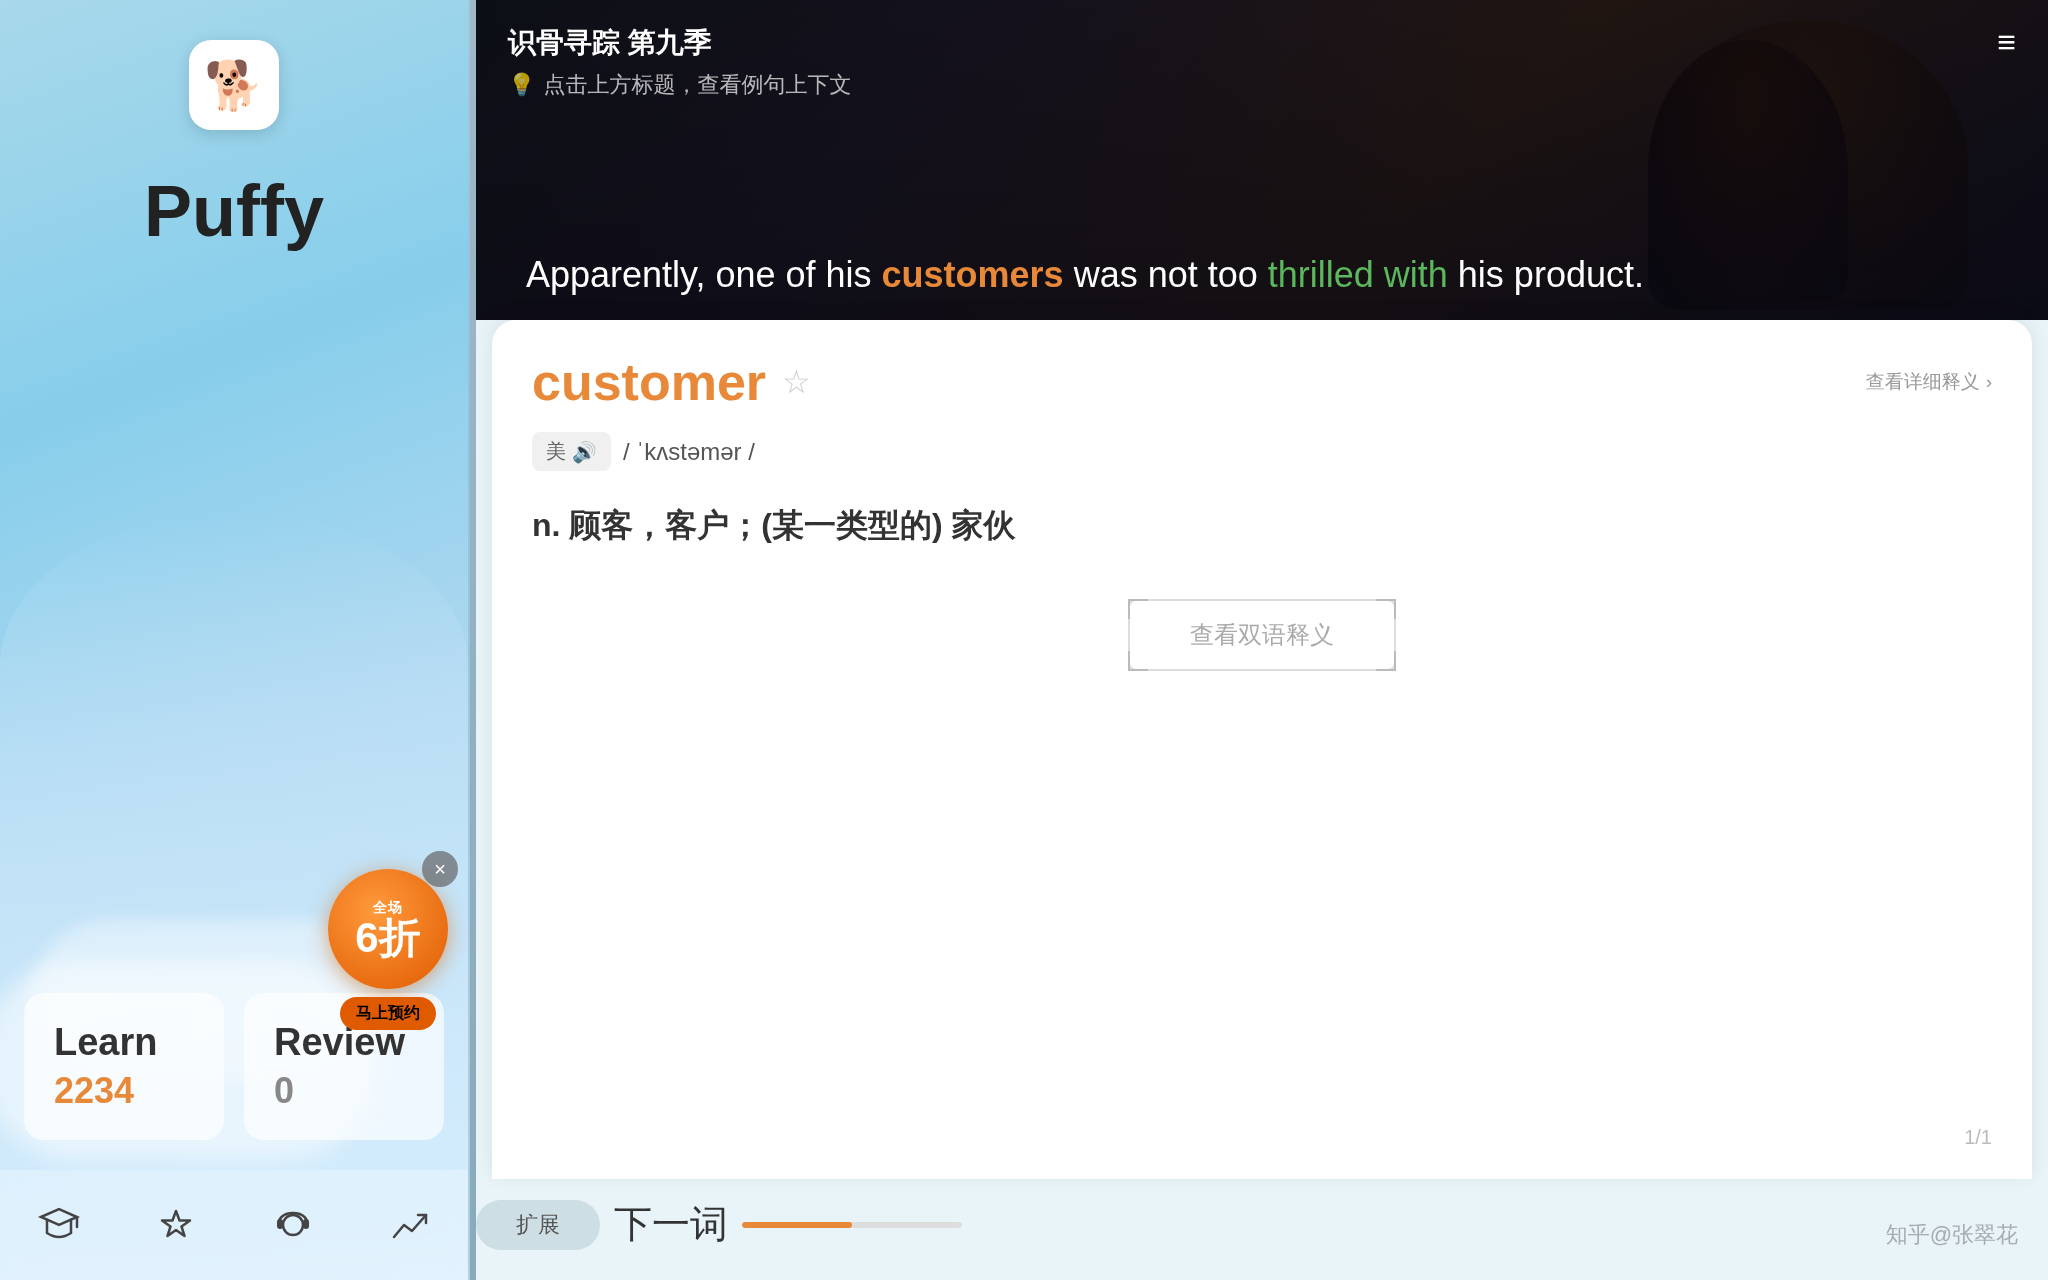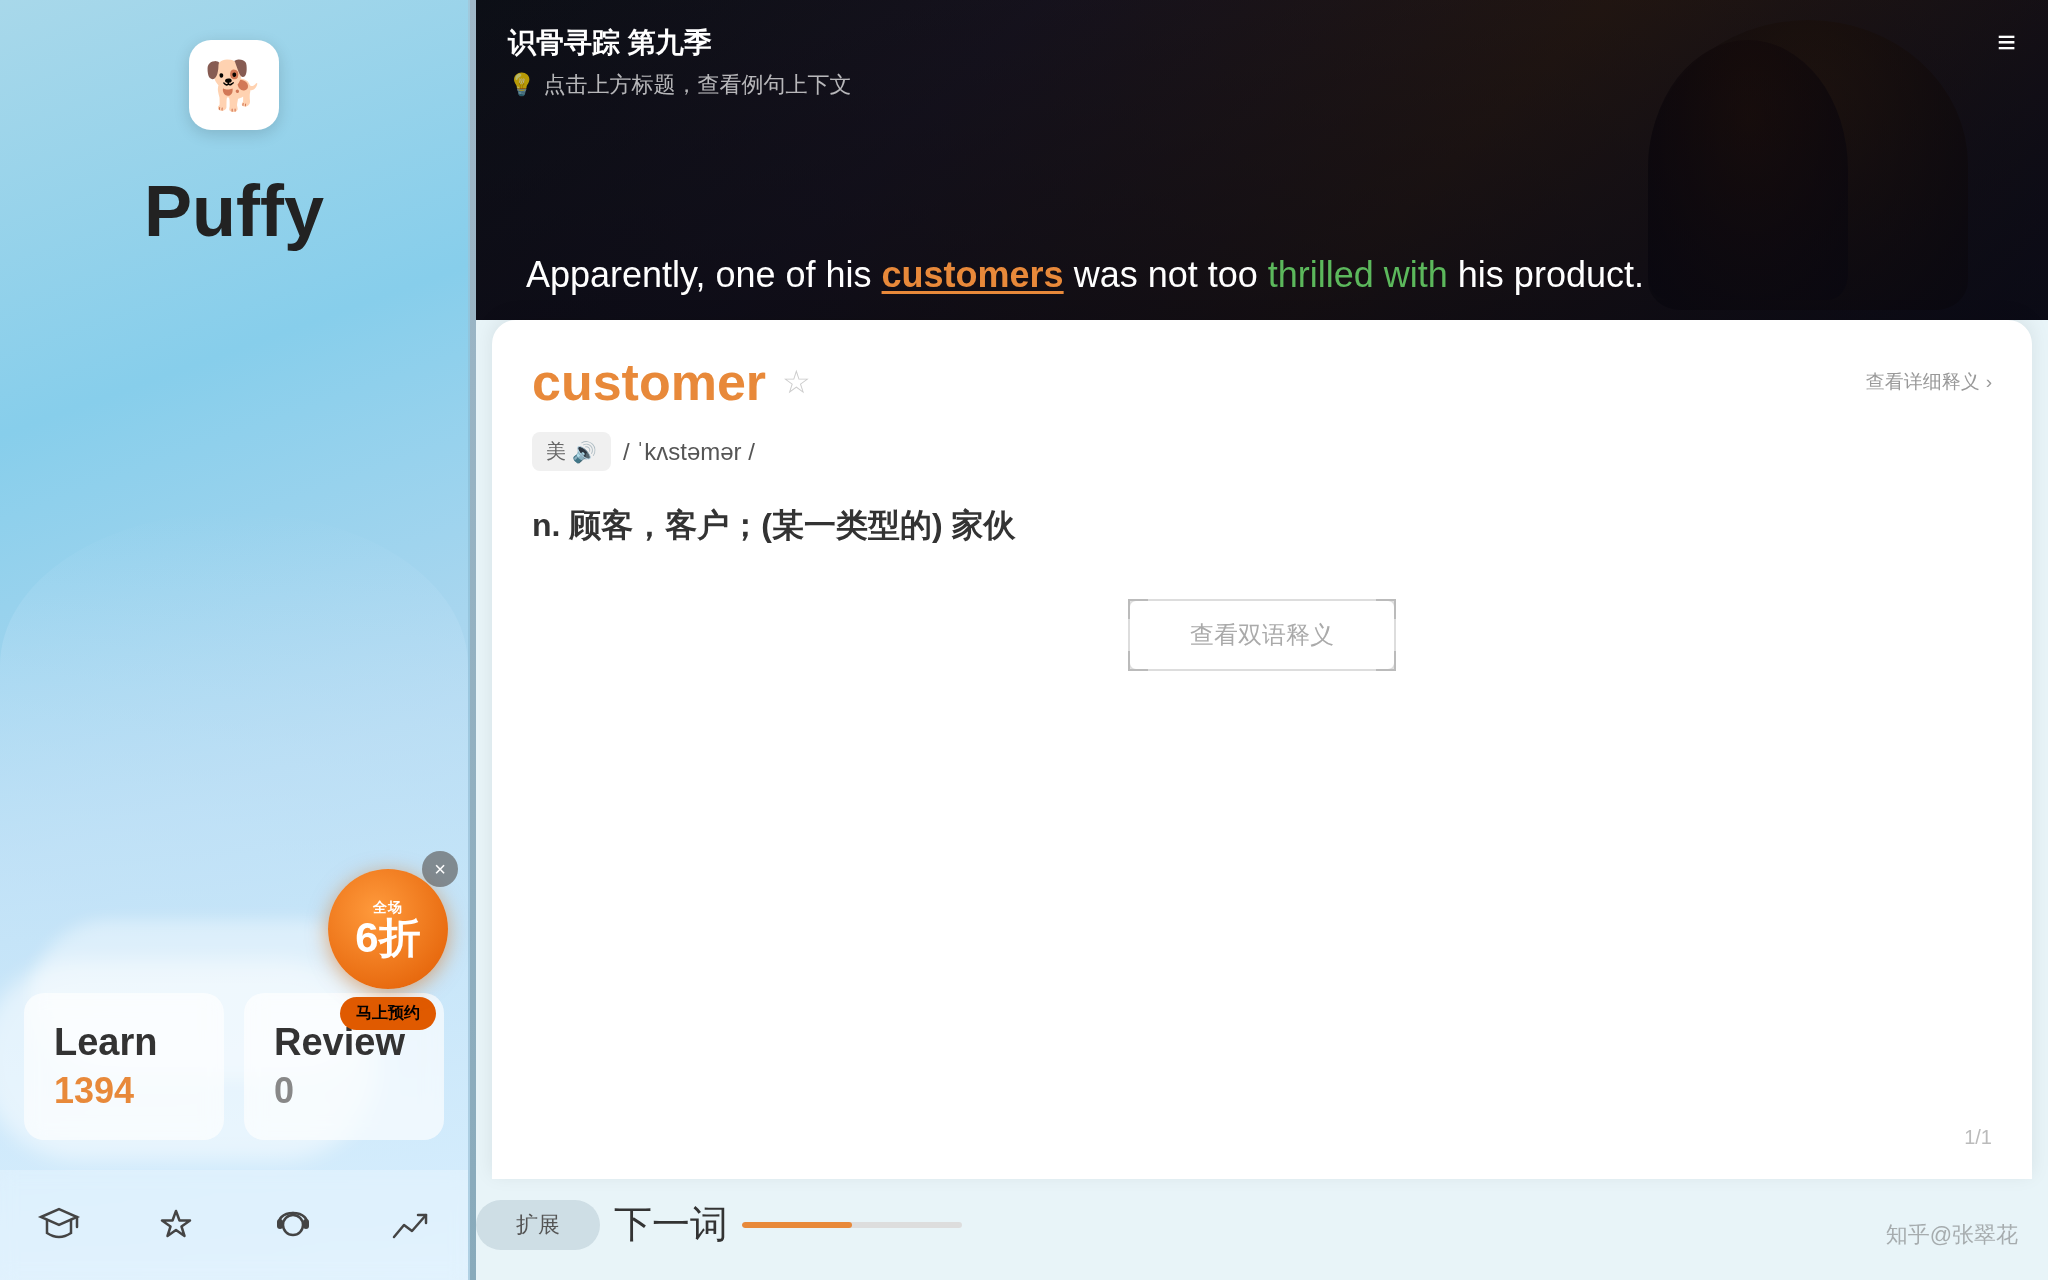--- a/index.html
+++ b/index.html
@@ -261,21 +261,20 @@
 
     .sentence-text {
       color: white;
       font-size: 36px;
       font-weight: 500;
       line-height: 1.4;
     }
 
     .word-highlight-orange {
       color: #e8893a;
-      text-decoration: underline;
       text-underline-offset: 4px;
       font-weight: 600;
     }
 
     .word-highlight-green {
       color: #5cb85c;
       font-weight: 500;
     }
 
     .dict-header {
@@ -383,21 +382,21 @@
 
   <div class="app-logo">
     <span>🐕</span>
   </div>
 
   <div class="app-name">Puffy</div>
 
   <div class="cards-container">
     <div class="card">
       <div class="card-title">Learn</div>
-      <div class="card-count">1394</div>
+      <div class="card-count">2234</div>
     </div>
     <div class="card">
       <div class="card-title">Review</div>
       <div class="card-count grey">0</div>
     </div>
   </div>
 
   <div class="promo-badge">
     <div class="promo-close">×</div>
     <div class="promo-circle">

